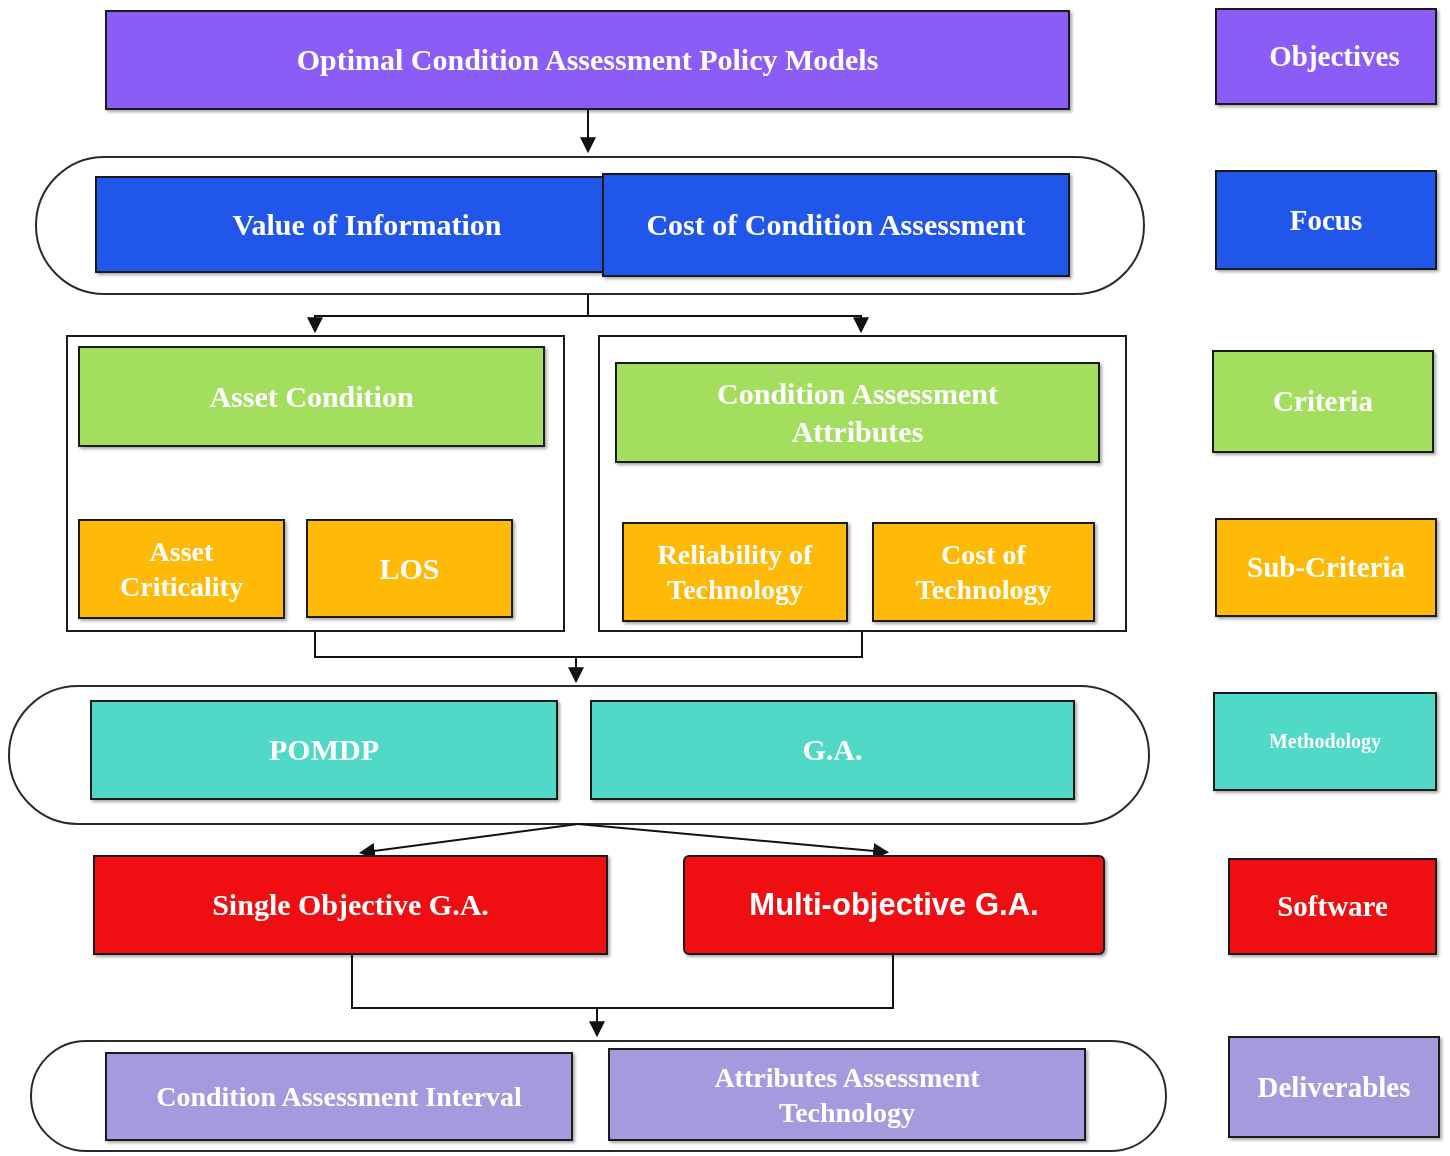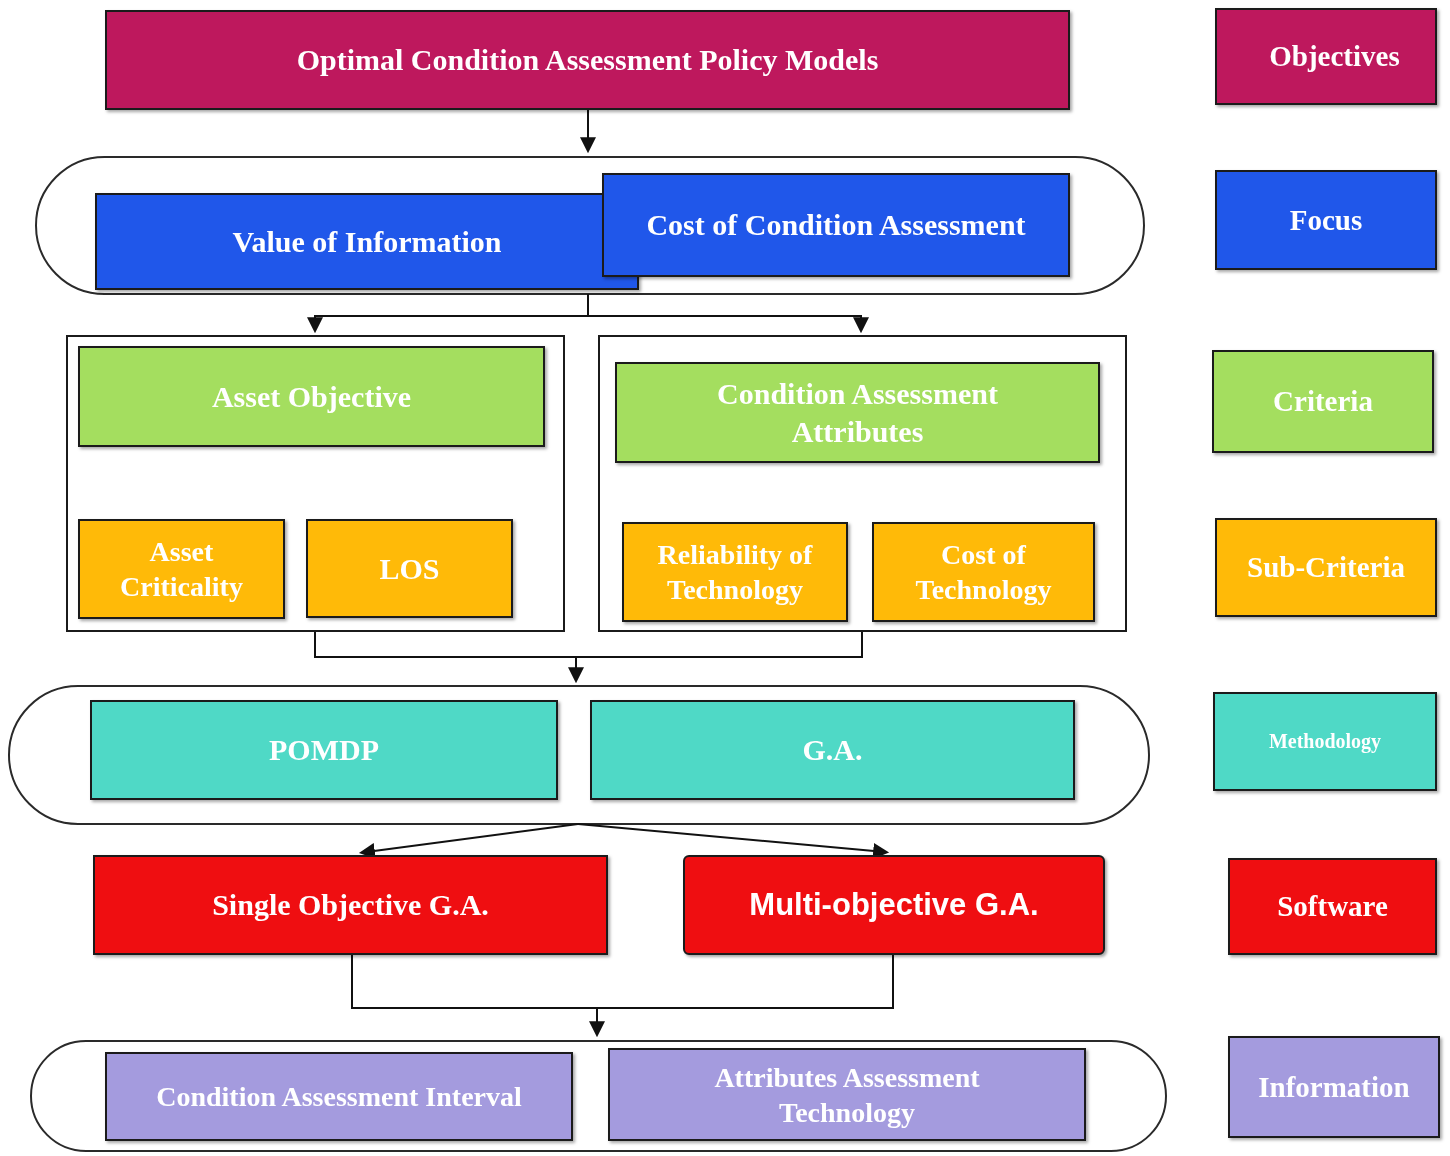--- a/index.html
+++ b/index.html
@@ -13,21 +13,21 @@
   .node{
     position:absolute;
     display:flex;align-items:center;justify-content:center;
     text-align:center;
     font-weight:bold;color:#ffffff;
     border:2px solid #1b1b1b;
     box-sizing:border-box;
     line-height:1.25;
     box-shadow:2px 2px 3px rgba(0,0,0,0.35);
   }
-  .dark-red{background:#be185d;}
+  .dark-red{background:#8b5cf6;}
   .blue{background:#2057EA;}
   .green{background:#A4DE5F;}
   .orange{background:#FFBA08;}
   .teal{background:#4FD9C6;}
   .red{background:#EF0E11;}
   .purple{background:#A49BDE;}
   .sans{font-family:"Liberation Sans", sans-serif;}
   .pill{
     position:absolute;background:#ffffff;
     border:2px solid #2a2a2a;box-sizing:border-box;
@@ -78,39 +78,39 @@
 
     <line x1="352" y1="955" x2="352" y2="1009"></line>
     <line x1="893" y1="955" x2="893" y2="1009"></line>
     <line x1="351" y1="1008" x2="894" y2="1008"></line>
     <line x1="597" y1="1008" x2="597" y2="1022" marker-end="url(#arrow)"></line>
   </svg>
 
   <div class="node dark-red" style="left:105px;top:10px;width:965px;height:100px;font-size:30px;">Optimal Condition Assessment Policy Models</div>
   <div class="node dark-red" style="left:1215px;top:8px;width:222px;height:97px;font-size:29px;padding-left:17px;">Objectives</div>
 
-  <div class="node blue" style="left:95px;top:193px;width:544px;height:97px;font-size:30px;">Value of Information</div>
+  <div class="node blue" style="left:95px;top:176px;width:544px;height:97px;font-size:30px;">Value of Information</div>
   <div class="node blue" style="left:602px;top:173px;width:468px;height:104px;font-size:30px;">Cost of Condition Assessment</div>
   <div class="node blue" style="left:1215px;top:170px;width:222px;height:100px;font-size:29px;">Focus</div>
 
-  <div class="node green" style="left:78px;top:346px;width:467px;height:101px;font-size:30px;">Asset Objective</div>
+  <div class="node green" style="left:78px;top:346px;width:467px;height:101px;font-size:30px;">Asset Condition</div>
   <div class="node green" style="left:615px;top:362px;width:485px;height:101px;font-size:30px;padding:0 35px;">Condition Assessment Attributes</div>
   <div class="node green" style="left:1212px;top:350px;width:222px;height:103px;font-size:29px;">Criteria</div>
 
   <div class="node orange" style="left:78px;top:519px;width:207px;height:100px;font-size:28px;padding:0 28px;">Asset Criticality</div>
   <div class="node orange" style="left:306px;top:519px;width:207px;height:99px;font-size:30px;">LOS</div>
   <div class="node orange" style="left:622px;top:522px;width:226px;height:100px;font-size:28px;padding:0 24px;">Reliability of Technology</div>
   <div class="node orange" style="left:1215px;top:518px;width:222px;height:99px;font-size:29px;">Sub-Criteria</div>
   <div class="node orange" style="left:872px;top:522px;width:223px;height:100px;font-size:28px;padding:0 34px;">Cost of Technology</div>
 
   <div class="node teal" style="left:90px;top:700px;width:468px;height:100px;font-size:30px;">POMDP</div>
   <div class="node teal" style="left:590px;top:700px;width:485px;height:100px;font-size:30px;">G.A.</div>
   <div class="node teal" style="left:1213px;top:692px;width:224px;height:99px;font-size:20px;">Methodology</div>
 
   <div class="node red" style="left:93px;top:855px;width:515px;height:100px;font-size:30px;">Single Objective G.A.</div>
   <div class="node red sans" style="left:683px;top:855px;width:422px;height:100px;font-size:31px;border-radius:6px;">Multi-objective G.A.</div>
   <div class="node red" style="left:1228px;top:858px;width:209px;height:97px;font-size:29px;">Software</div>
 
   <div class="node purple" style="left:105px;top:1052px;width:468px;height:89px;font-size:28px;">Condition Assessment Interval</div>
   <div class="node purple" style="left:608px;top:1048px;width:478px;height:93px;font-size:28px;padding:0 62px;">Attributes Assessment Technology</div>
-  <div class="node purple" style="left:1228px;top:1036px;width:212px;height:102px;font-size:29px;">Information</div>
+  <div class="node purple" style="left:1228px;top:1036px;width:212px;height:102px;font-size:29px;">Deliverables</div>
 
 </div>
 
 </body></html>

